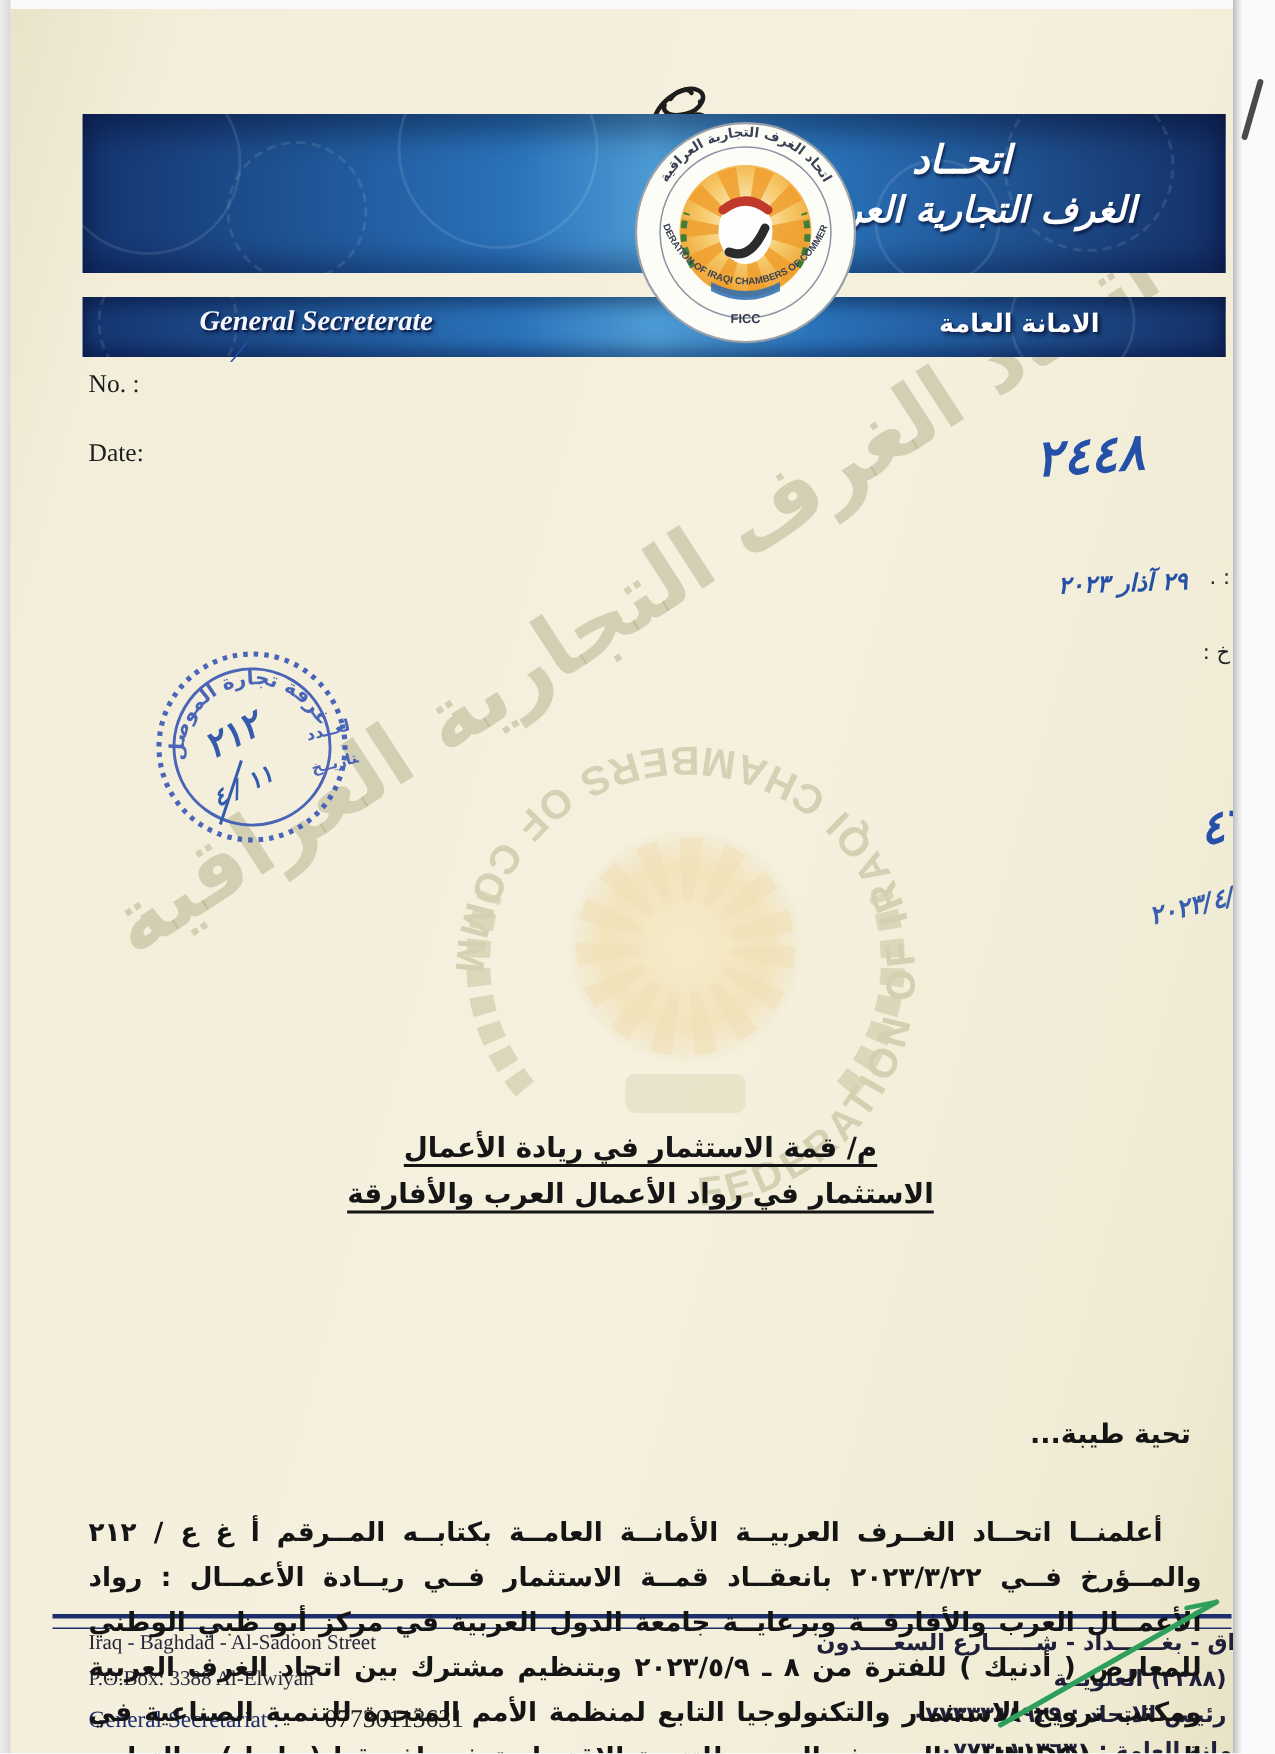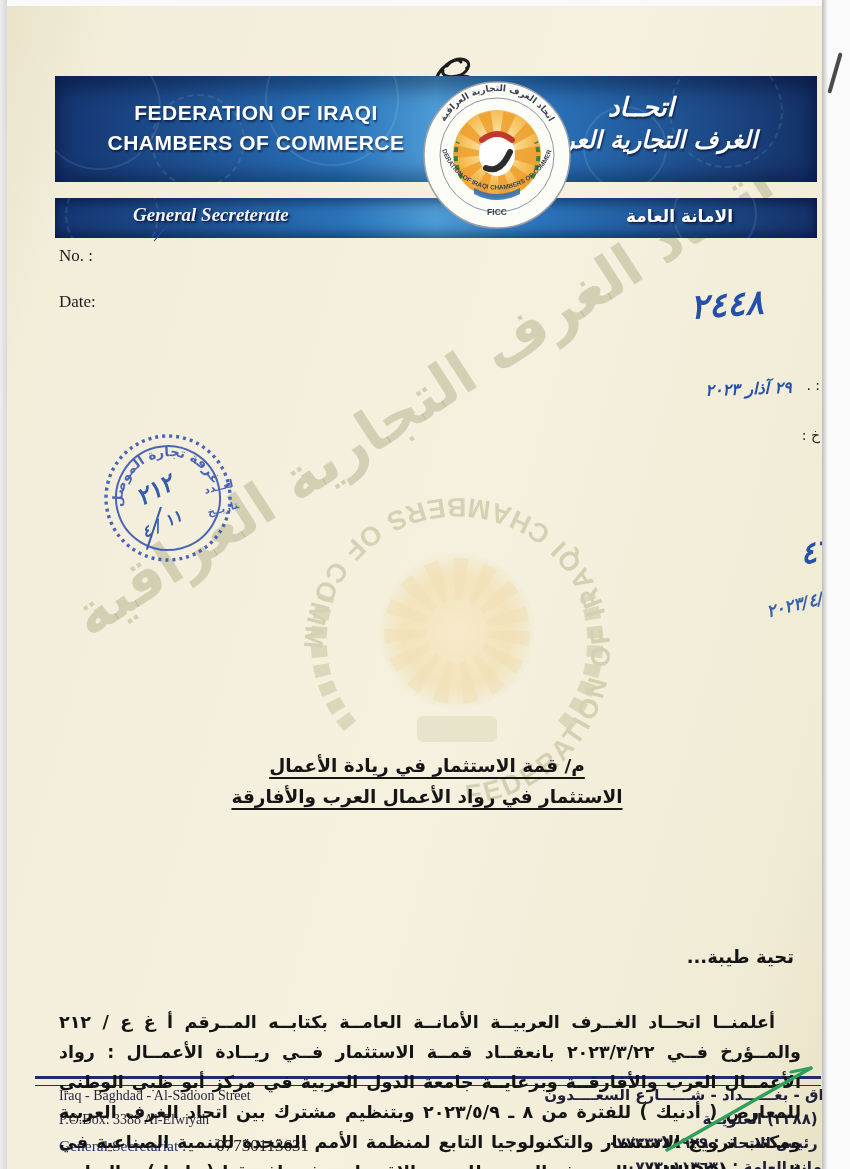--- a/index.html
+++ b/index.html
@@ -112,24 +112,20 @@
     </svg>
 
     
     <div class="banner">
       <div class="band main">
         <div class="seal s1"></div>
         <div class="seal s2"></div>
         <div class="seal s3"></div>
         <div class="seal s4"></div>
         <div class="seal s5"></div>
-        <div class="banner-en">
-          <div>FEDERATION OF IRAQI</div>
-          <div>CHAMBERS OF COMMERCE</div>
-        </div>
         <div class="banner-ar">
           <div class="l1">اتحــاد</div>
           <div class="l2">الغرف التجارية العراقية</div>
         </div>
       </div>
       <div class="band sub">
         <div class="seal s2" style="left:10px;top:-30px;"></div>
         <div class="seal s5" style="right:60px;top:-26px;"></div>
         <div class="band-en">General Secreterate</div>
         <div class="band-ar">الامانة العامة</div>

